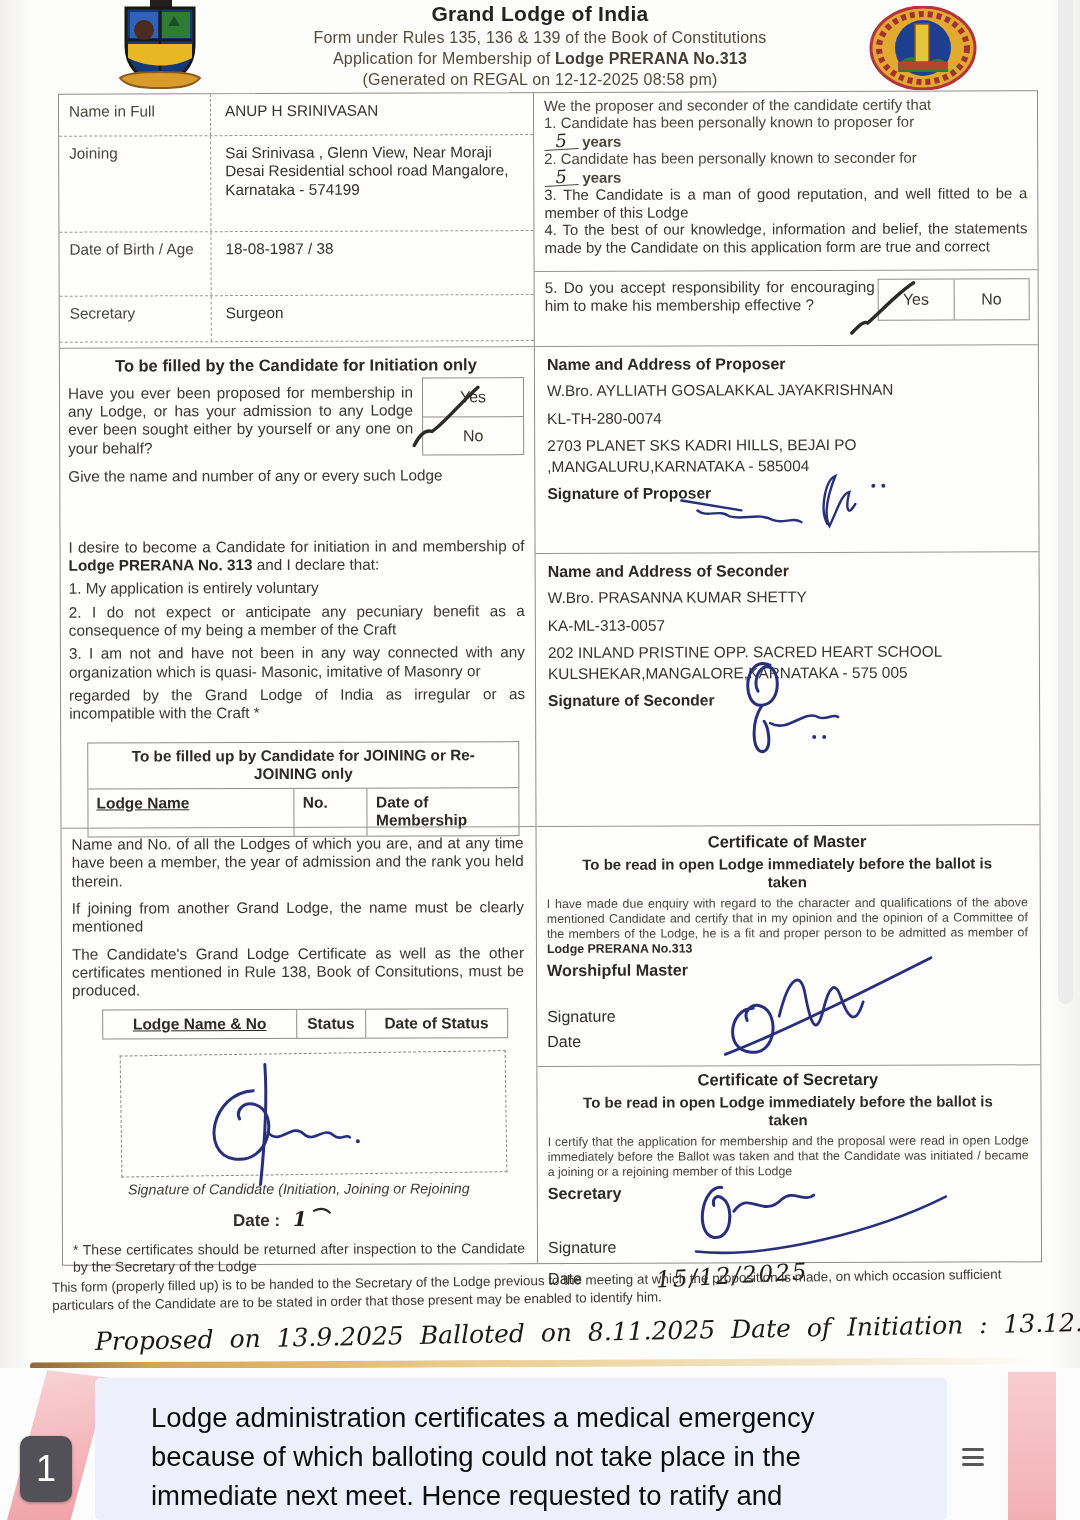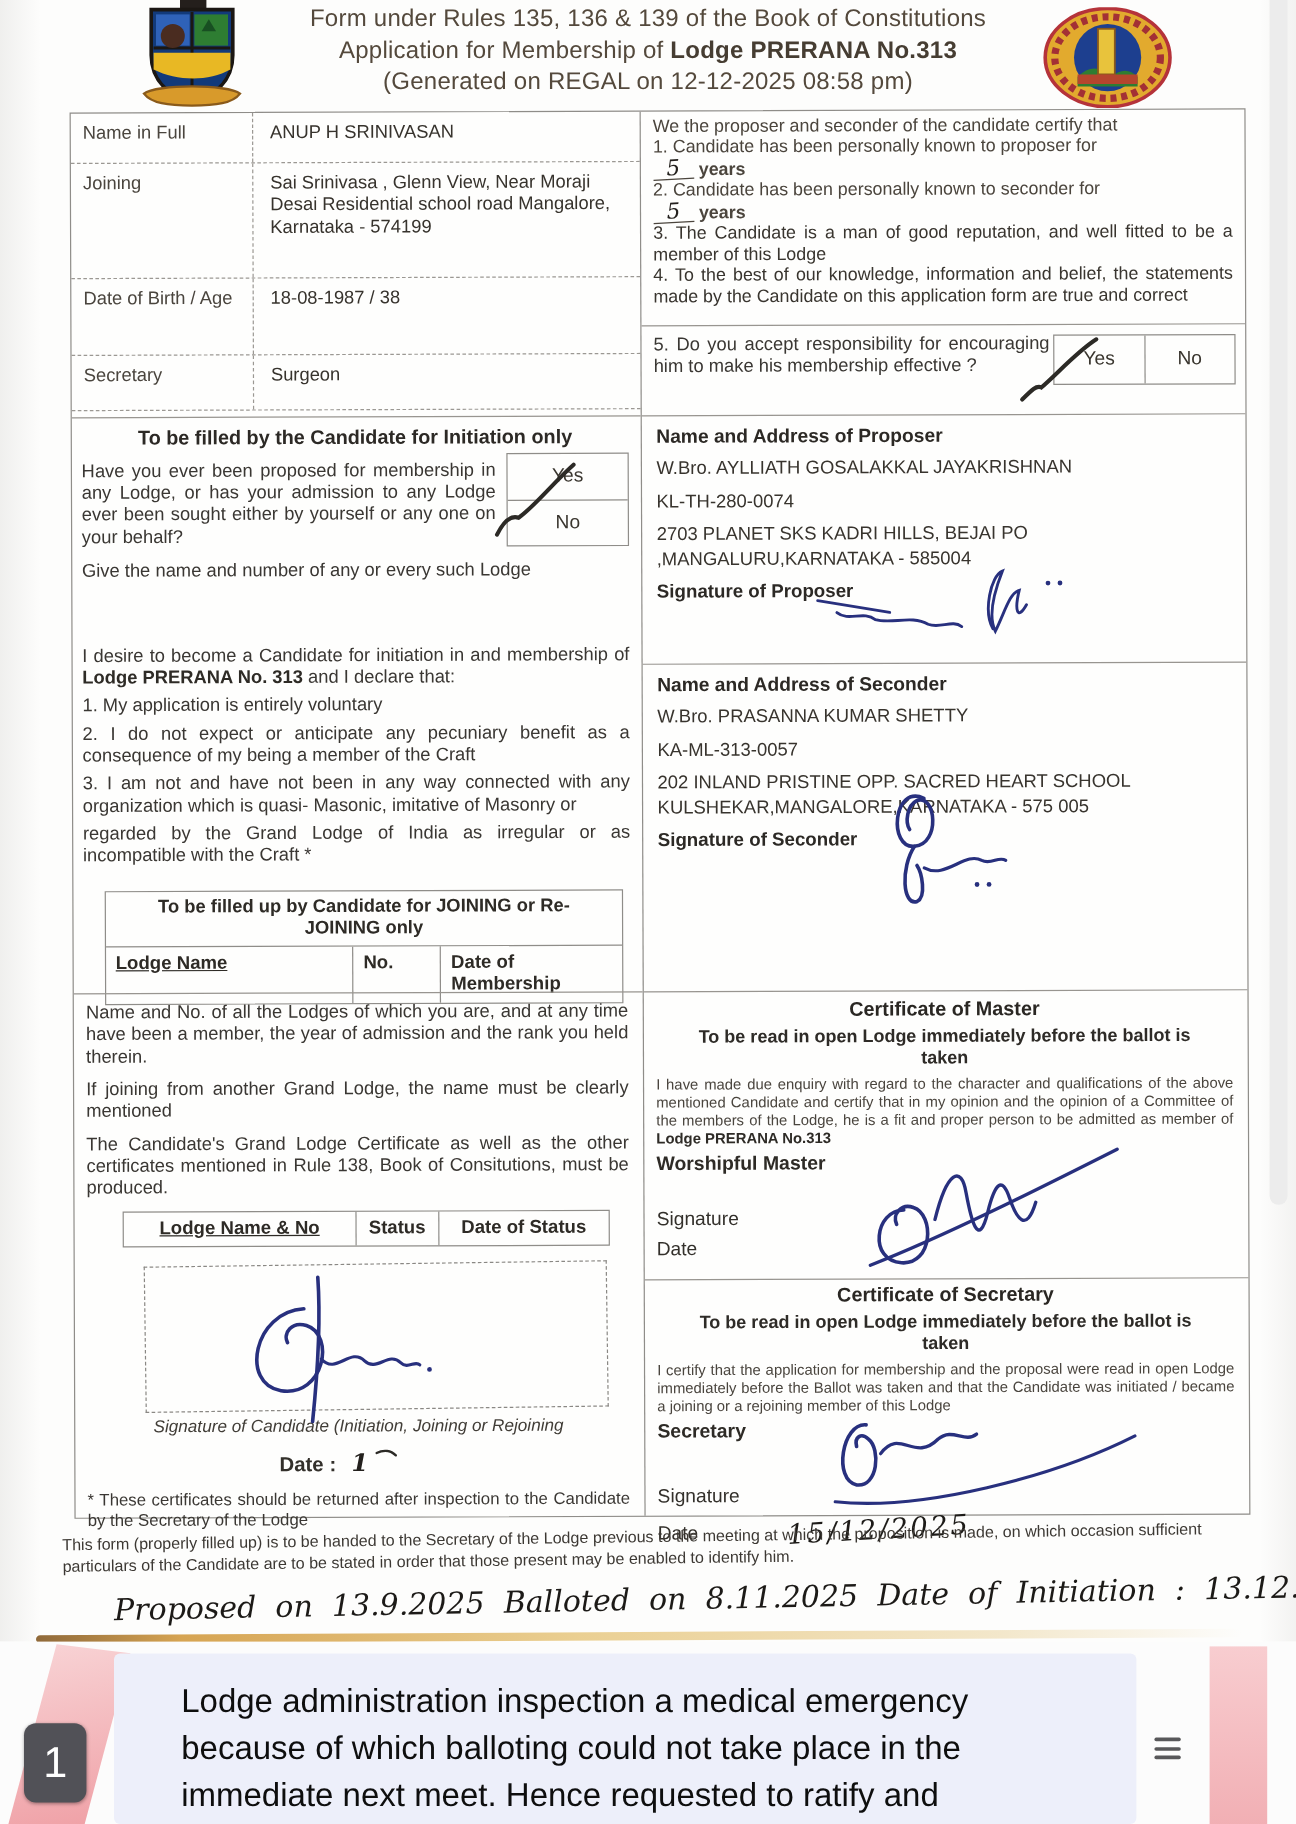--- a/index.html
+++ b/index.html
@@ -11,21 +11,21 @@
     background:linear-gradient(90deg, rgba(120,115,110,0.10), rgba(120,115,110,0.0)); }
   .edge-shade-right { position:absolute; right:0; top:0; width:30px; height:1368px;
     background:linear-gradient(270deg, rgba(120,115,110,0.08), rgba(120,115,110,0.0)); }
 
   
   .header { position:absolute; left:0; top:0; width:1080px; height:92px; }
   .crest { position:absolute; left:106px; top:0px; width:108px; height:90px; }
   .emblem { position:absolute; left:868px; top:6px; width:110px; height:84px; }
   .title-block { position:absolute; left:240px; right:240px; top:2px; text-align:center; }
   .title-block h1 { font-size:21px; font-weight:bold; color:#232323; letter-spacing:.3px; }
-  .hline { font-size:20px; color:#54493c; margin-top:3px; letter-spacing:.2px; }
+  .hline { font-size:16px; color:#54493c; margin-top:3px; letter-spacing:.2px; }
   .hline b { color:#463d32; }
 
   
   .form-area { position:absolute; left:60px; top:92px; width:980px; height:1172px;
     border:1.5px solid #8f8d89; transform:rotate(-0.2deg); background:#fefefd;
     font-size:15.3px; line-height:1.2; color:#3a3733; }
   .col-left  { position:absolute; left:0; top:0; width:474px; height:100%; }
   .col-right { position:absolute; left:474px; top:0; right:0; height:100%; border-left:1.5px solid #8f8d89; }
   .blk { position:relative; width:100%; }
   .bt { border-top:1.3px solid #989590; }
@@ -148,20 +148,21 @@
         <path d="M54 10 v64 M22 40 h64" stroke="#1b1713" stroke-width="2.5"></path>
         <rect x="56" y="12" width="28" height="26" fill="#2e7d32"></rect>
         <rect x="24" y="12" width="28" height="26" fill="#2f62b8"></rect>
         <circle cx="38" cy="30" r="10" fill="#4a2c20"></circle>
         <path d="M68 16 l6 10 h-12 Z" fill="#184f22"></path>
         <path d="M22 58 c20 10 46 10 64 0 v-14 h-64 Z" fill="#e8b824"></path>
         <path d="M14 78 c10 -8 70 -8 80 0 c-6 8 -20 10 -40 10 c-20 0 -34 -2 -40 -10 Z" fill="#d89a2b" stroke="#8a5a1a" stroke-width="2"></path>
       </svg>
     </div>
     <div class="title-block">
+      <h1>Grand Lodge of India</h1>
       <div class="hline">Form under Rules 135, 136 &amp; 139 of the Book of Constitutions</div>
       <div class="hline"><span>Application for Membership of </span><b>Lodge PRERANA No.313</b></div>
       <div class="hline">(Generated on REGAL on 12-12-2025 08:58 pm)</div>
     </div>
     <div class="emblem">
       <svg width="110" height="84" viewBox="0 0 110 84">
         <ellipse cx="55" cy="42" rx="52" ry="41" fill="#e2aa2e" stroke="#b5333a" stroke-width="3"></ellipse>
         <ellipse cx="55" cy="42" rx="44" ry="34" fill="none" stroke="#a33035" stroke-width="6" stroke-dasharray="5 4"></ellipse>
         <circle cx="55" cy="42" r="28" fill="#1d3f8f"></circle>
         <path d="M30 58 q14 -14 28 0 q12 -10 22 0 v8 h-50 Z" fill="#2e7d32"></path>
@@ -353,21 +354,21 @@
   </div>
 
   <p class="footer-note">This form (properly filled up) is to be handed to the Secretary of the Lodge previous to the meeting at which the proposition is made, on which occasion sufficient particulars of the Candidate are to be stated in order that those present may be enabled to identify him.</p>
   <div class="hw-bottom">Proposed on 13.9.2025 Balloted on 8.11.2025 Date of Initiation : 13.12.2025</div>
   <div class="streak"></div>
 
   <div class="anno-region">
     <div class="pink-left"></div>
     <div class="pink-right"></div>
     <div class="anno-card" style="background: rgb(237, 239, 250);">
-      <p class="anno-text"><span class="ab">Lodge administration</span><span> inspection a </span><span class="ab">medical emergency</span><span> because of which balloting could not take place in the immediate next meet. Hence requested to ratify and accept the proposal.</span></p>
+      <p class="anno-text"><span class="ab">Lodge administration</span><span> certificates a </span><span class="ab">medical emergency</span><span> because of which balloting could not take place in the immediate next meet. Hence requested to ratify and accept the proposal.</span></p>
     </div>
     <div class="anno-badge" style="background: rgb(81, 81, 87);">
         <span>1</span>
       </div>
     <div class="menu-icon">
         <i></i>
         <i></i>
         <i></i>
       </div>
   </div>

